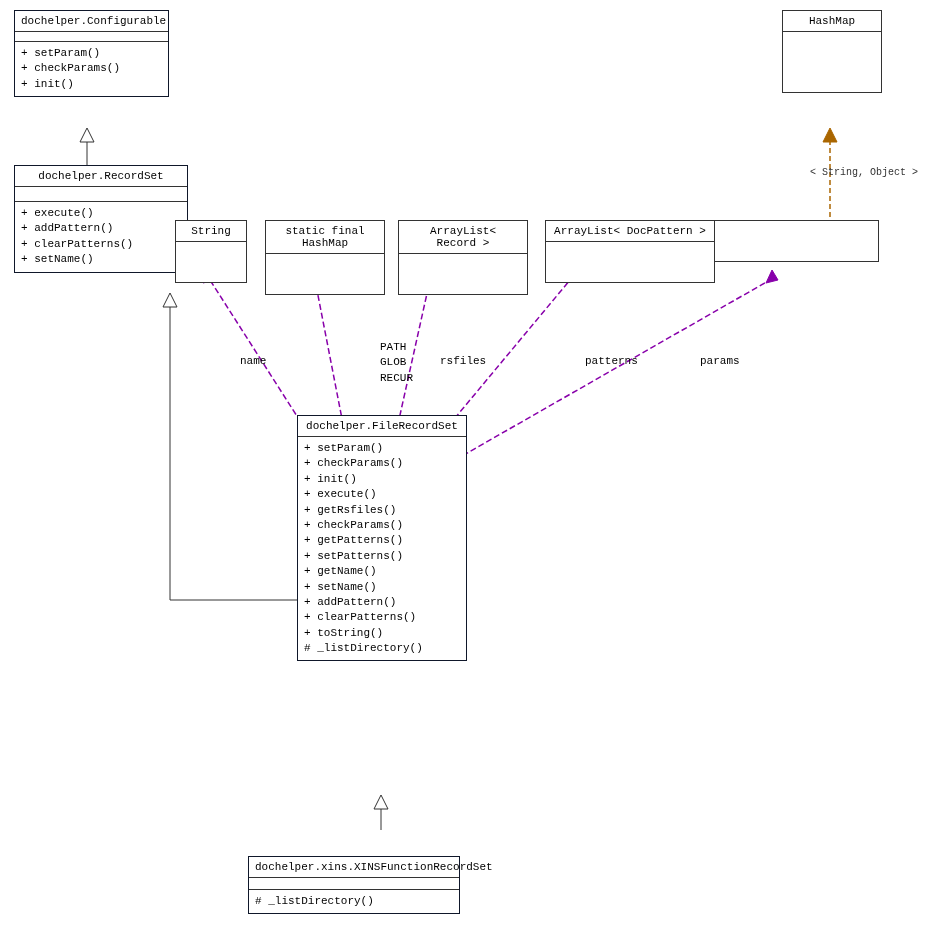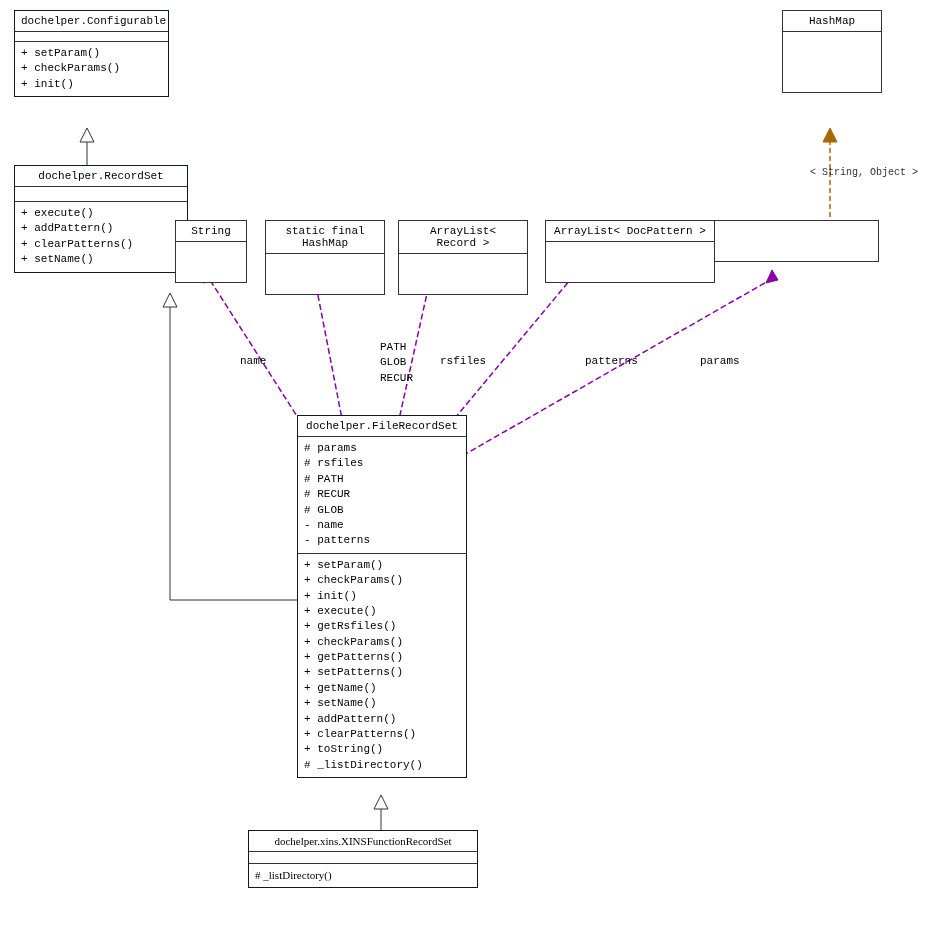--- a/index.html
+++ b/index.html
@@ -155,48 +155,39 @@
   </div>
 
   <div style="position:absolute; left:240px; top:355px; font-size:11px; font-family:'Courier New',monospace;text-align:center;">name</div>
   <div style="position:absolute; left:335px; top:340px; font-size:11px; font-family:'Courier New',monospace; line-height:1.4;margin-left:45px;">PATH<br>GLOB<br>RECUR</div>
   <div style="position:absolute; left:440px; top:355px; font-size:11px; font-family:'Courier New',monospace;">rsfiles</div>
   <div style="position:absolute; left:585px; top:355px; font-size:11px; font-family:'Courier New',monospace;text-align:center;">patterns</div>
   <div style="position:absolute; left:700px; top:355px; font-size:11px; font-family:'Courier New',monospace;">params</div>
 
   <div class="uml-box" style="left:297px; top:415px; width:170px;">
     <div class="title-section">dochelper.FileRecordSet</div>
-    <div class="fields-section">
-      <p># params</p>
-      <p># rsfiles</p>
-      <p># PATH</p>
-      <p># RECUR</p>
-      <p># GLOB</p>
-      <p>- name</p>
-      <p>- patterns</p>
-    </div>
     <div class="methods-section">
       <p>+ setParam()</p>
       <p>+ checkParams()</p>
       <p>+ init()</p>
       <p>+ execute()</p>
       <p>+ getRsfiles()</p>
       <p>+ checkParams()</p>
       <p>+ getPatterns()</p>
       <p>+ setPatterns()</p>
       <p>+ getName()</p>
       <p>+ setName()</p>
       <p>+ addPattern()</p>
       <p>+ clearPatterns()</p>
       <p>+ toString()</p>
       <p># _listDirectory()</p>
     </div>
   </div>
 
-  <div class="uml-box" style="left:248px; top:830px; width:230px;font-family:Liberation Serif, serif;">
+  <div class="uml-box" style="left:248px; top:856px; width:212px;">
     <div class="title-section">dochelper.xins.XINSFunctionRecordSet</div>
     <div class="fields-section" style="min-height:12px;"></div>
     <div class="methods-section">
       <p># _listDirectory()</p>
     </div>
   </div>
 
 </div>
 
 </body></html>

